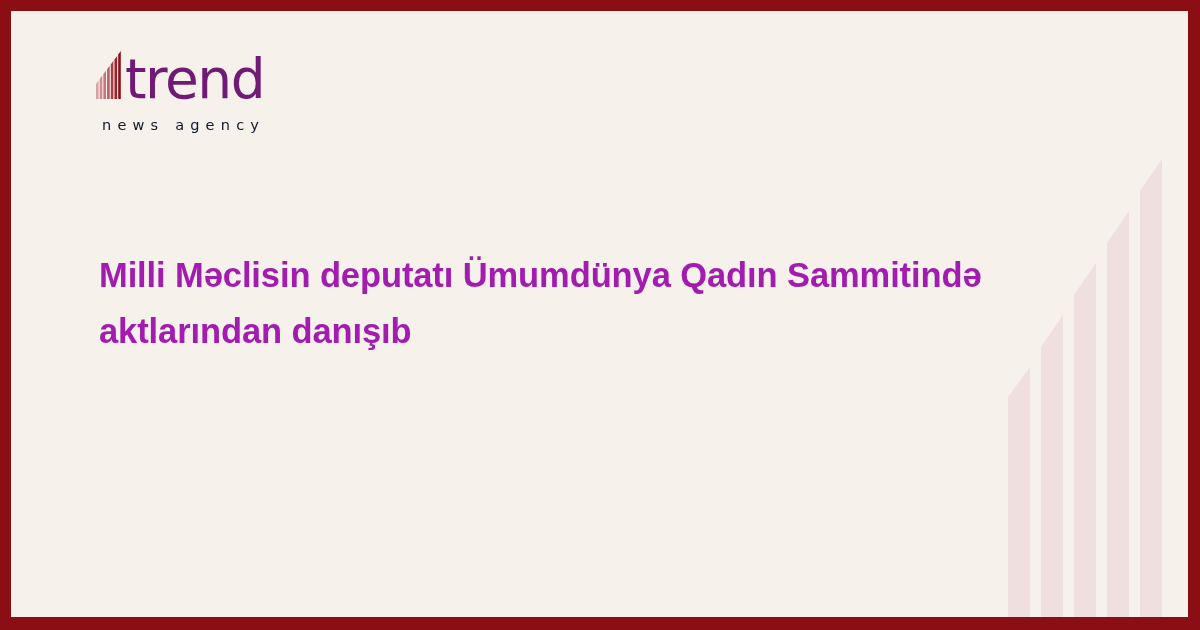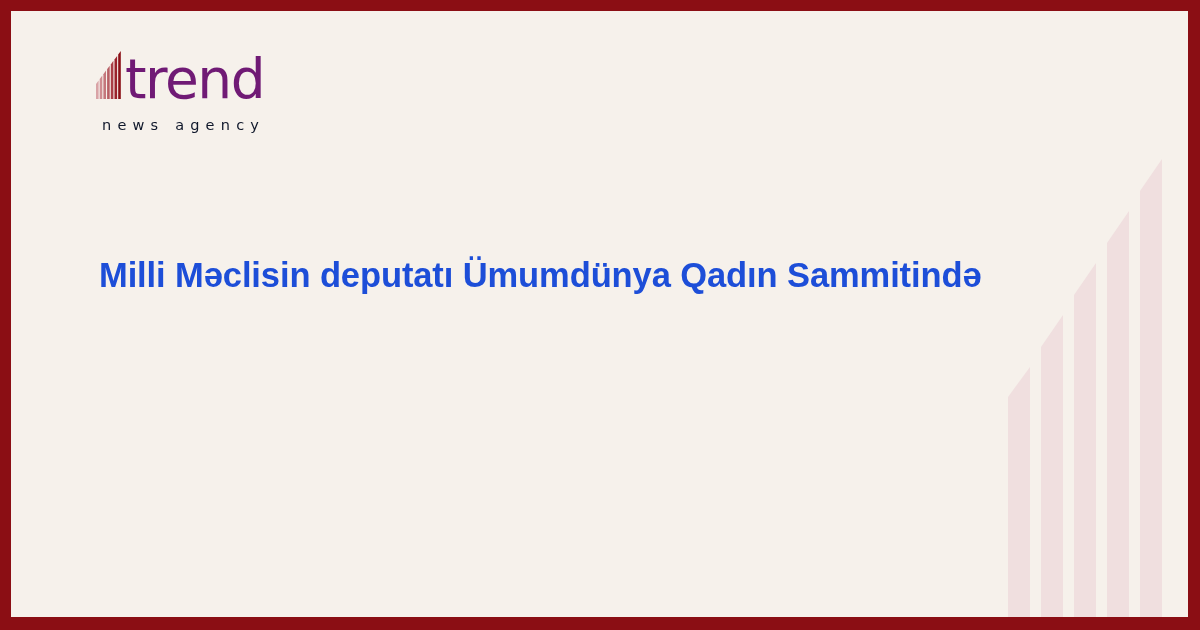--- a/index.html
+++ b/index.html
@@ -85,21 +85,21 @@
   
   .headline {
     position: absolute;
     left: 88px;
     top: 236px;
     width: 930px;
     font-family: "Liberation Sans", sans-serif;
     font-size: 34.5px;
     line-height: 56px;
     font-weight: 700;
-    color: #1d4ed8;
+    color: #a21caf;
     letter-spacing: -0.1px;
   }
   .headline-line { display: block; white-space: nowrap; }
 </style>
 </head>
 <body>
 
 <div class="card">
   <div class="card-inner">
 
@@ -128,16 +128,17 @@
             <polygon points="22.2,48 22.2,3.6 24.8,0 24.8,48" fill="#8b1016"></polygon>
           </svg>
         </span>
         <span class="logo-word">trend</span>
       </div>
       <div class="logo-sub">news agency</div>
     </div>
 
     <div class="headline">
       <span class="headline-line">Milli Məclisin deputatı Ümumdünya Qadın Sammitində</span>
+      <span class="headline-line">aktlarından danışıb</span>
     </div>
 
   </div>
 </div>
 
 </body></html>

